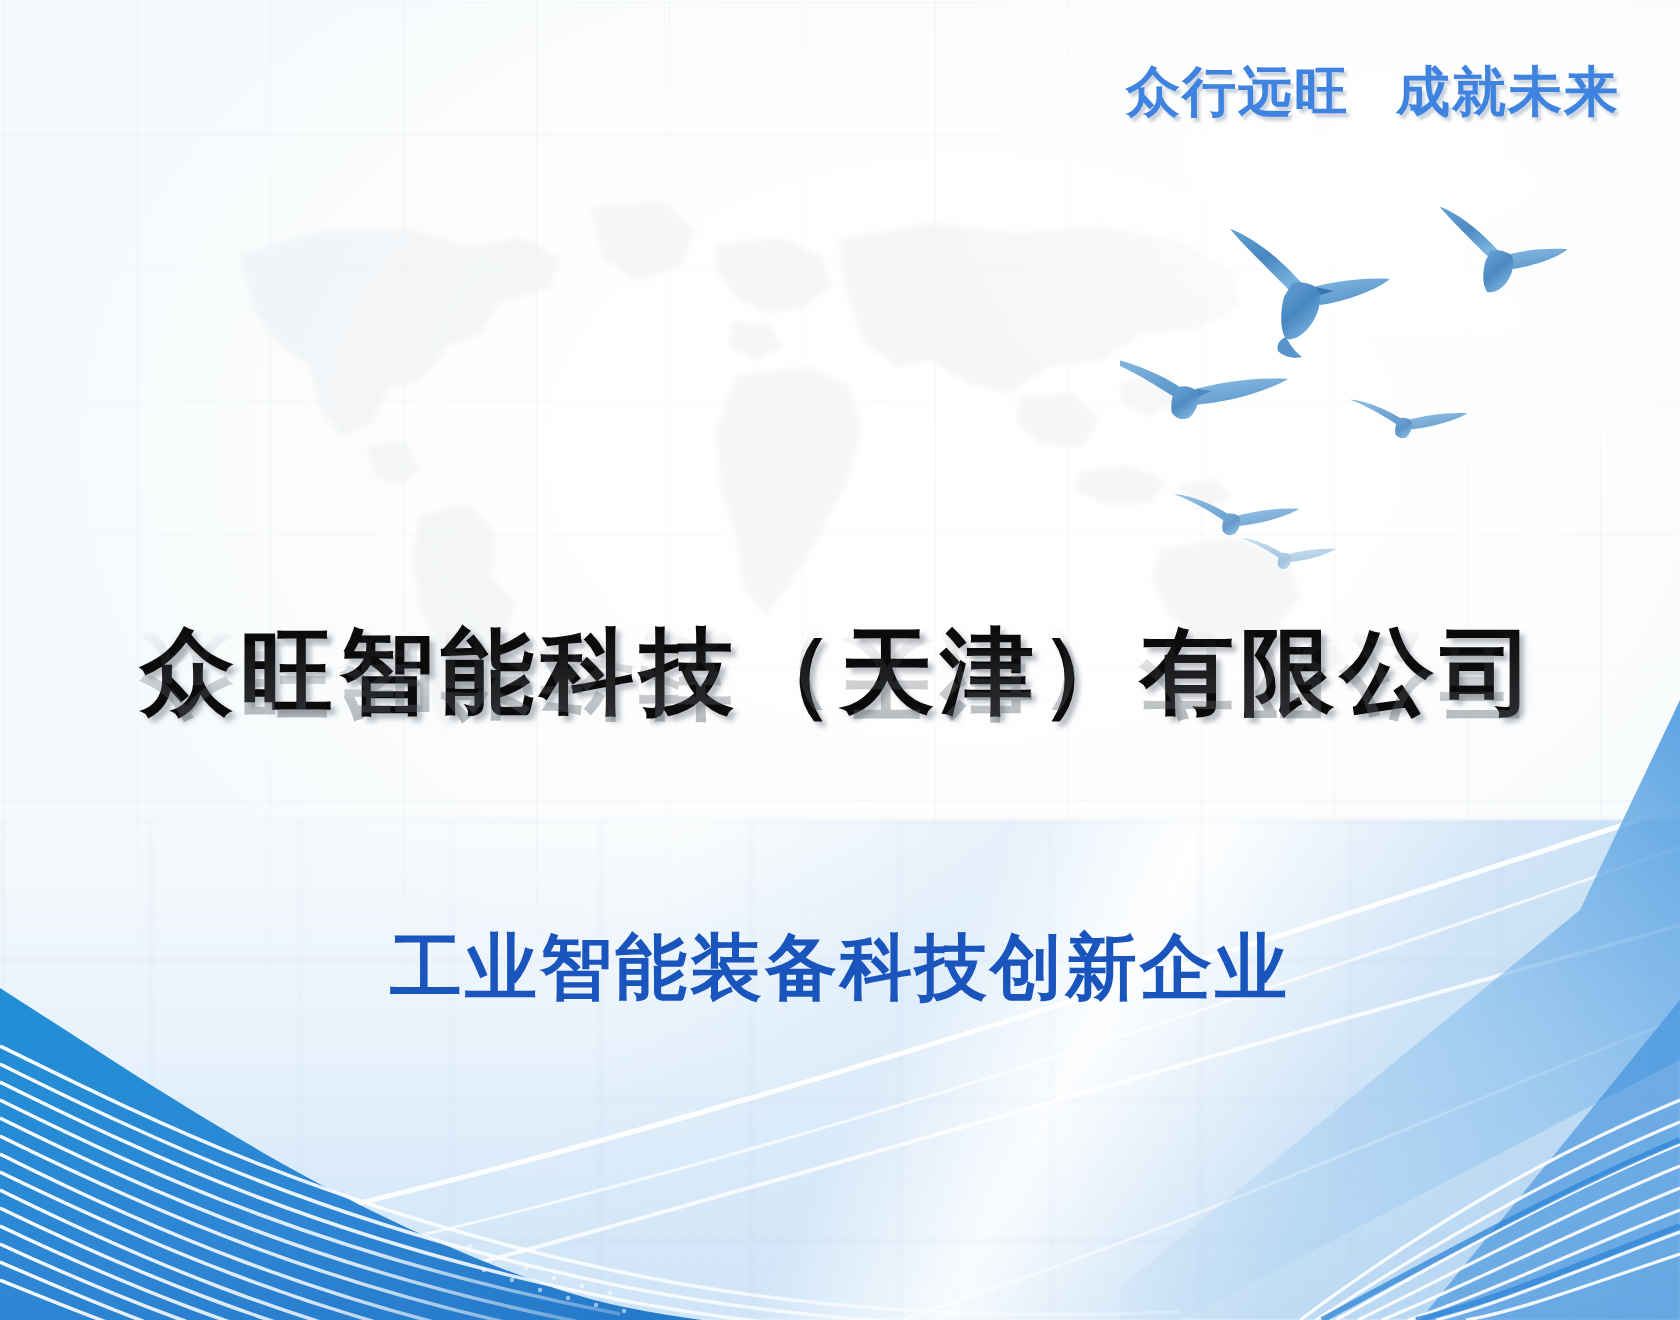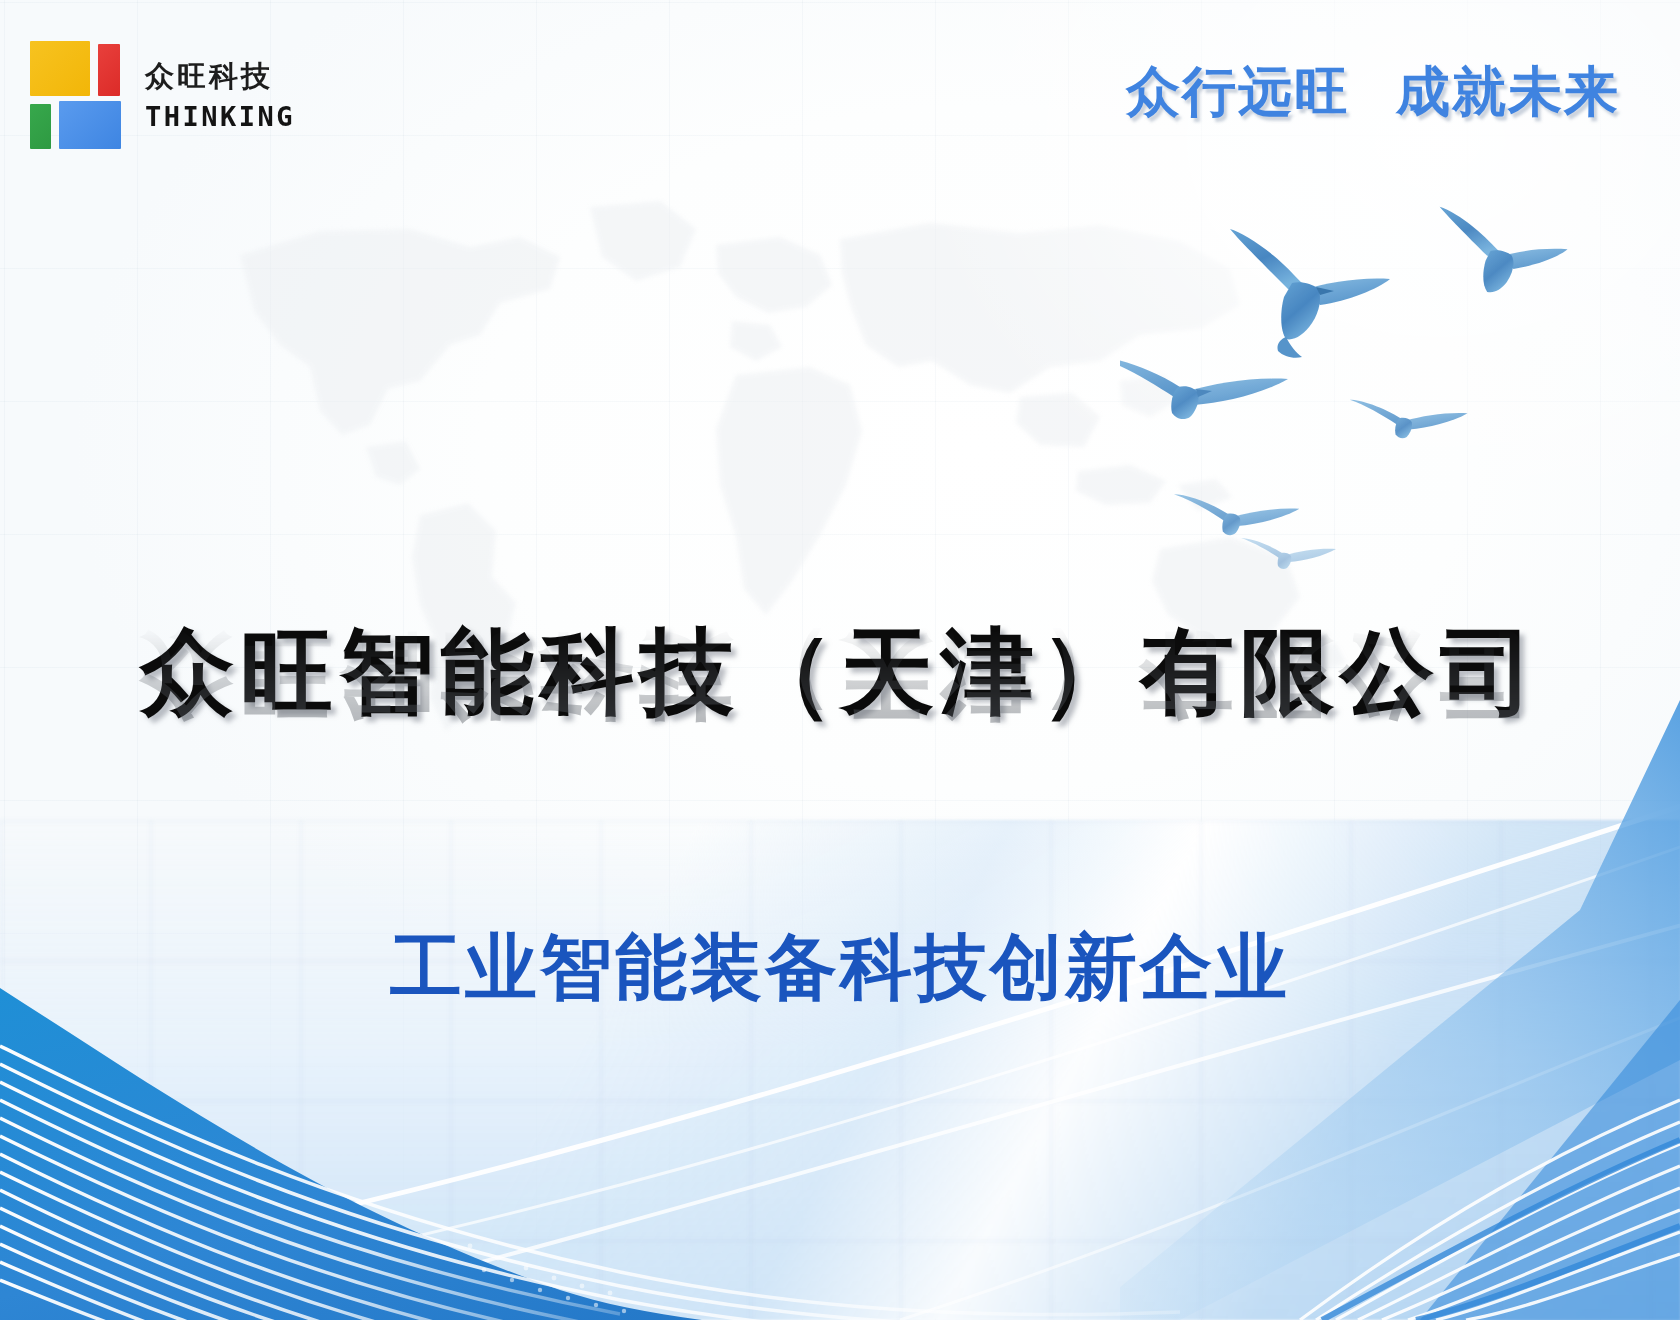--- a/index.html
+++ b/index.html
@@ -379,32 +379,20 @@
       </g>
 
       <g transform="translate(118,336) scale(0.5)" opacity="0.45">
         <path d="M82 54 C 58 38, 30 22, 6 14 C 24 14, 60 26, 88 44 Z" fill="url(#bg2)"></path>
         <path d="M96 48 C 124 40, 162 34, 196 36 C 172 50, 132 60, 102 62 Z" fill="url(#bg2)"></path>
         <path d="M86 44 C 94 42, 102 44, 106 50 C 108 58, 104 68, 98 74 C 92 78, 84 76, 80 70 C 78 62, 80 50, 86 44 Z" fill="url(#bg1)"></path>
       </g>
     </svg>
   </div>
 
-  <div class="logo">
-    <div class="logo-marks">
-      <span class="mk mk-yellow"></span>
-      <span class="mk mk-red"></span>
-      <span class="mk mk-green"></span>
-      <span class="mk mk-blue"></span>
-    </div>
-    <div class="logo-words">
-      <div class="logo-cn">众旺科技</div>
-      <div class="logo-en">THINKING</div>
-    </div>
-  </div>
 
   <div class="tagline">
     <span>众行远旺</span><span class="gap"></span><span>成就未来</span>
   </div>
 
   <div class="title-wrap">
     <div class="title-main">众旺智能科技（天津）有限公司</div>
     <div class="title-reflect" aria-hidden="true">众旺智能科技（天津）有限公司</div>
   </div>
 

